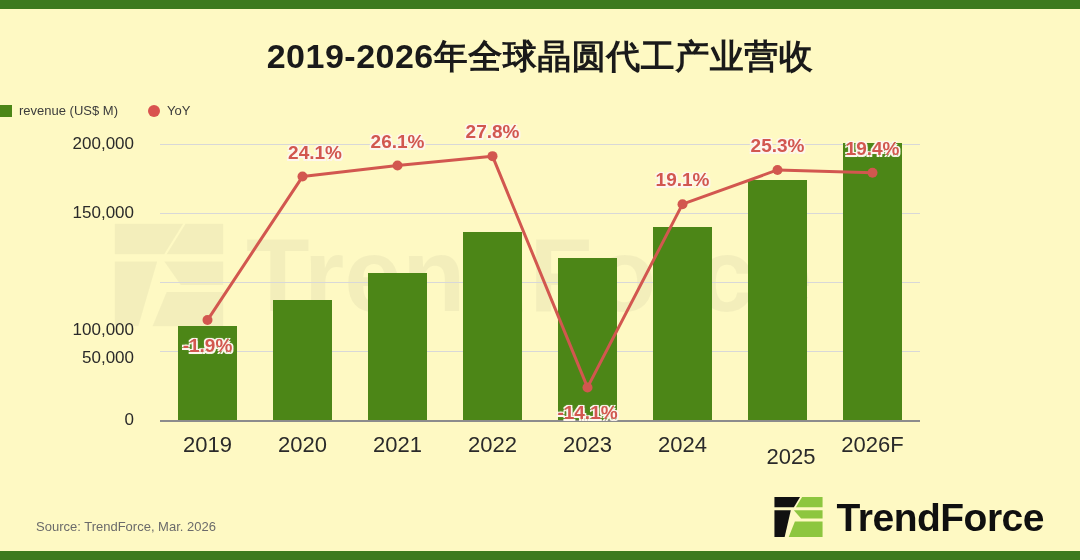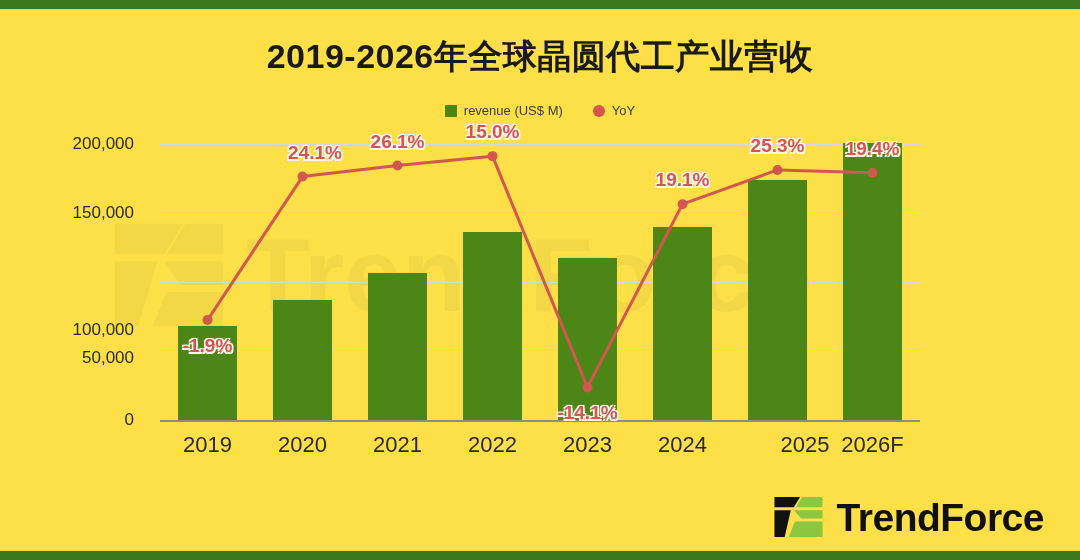--- a/index.html
+++ b/index.html
@@ -7,21 +7,21 @@
     padding: 0;
     background: #ffffff;
   }
   body {
     font-family: "Liberation Sans", sans-serif;
   }
   #slide {
     position: relative;
     width: 1080px;
     height: 560px;
-    background: #fde047;
+    background: #fef9c3;
     overflow: hidden;
   }
   .edge-bar {
     position: absolute;
     left: 0;
     width: 1080px;
     height: 9px;
     background: #3d7a1f;
   }
   .edge-bar.top { top: 0; }
@@ -39,21 +39,21 @@
     letter-spacing: 0.5px;
     white-space: nowrap;
   }
 
   #legend {
     position: absolute;
     top: 103px;
     left: 0;
     width: 1080px;
     display: flex;
-    justify-content: center;
+    justify-content: flex-start;
     align-items: center;
     gap: 30px;
   }
   .legend-item {
     display: flex;
     align-items: center;
     gap: 7px;
     font-size: 13px;
     color: #3c3c3c;
   }
@@ -263,38 +263,39 @@
       <circle cx="427.5" cy="243.432" r="5" fill="#d2574f"></circle>
       <circle cx="522.5" cy="60.168000000000006" r="5" fill="#d2574f"></circle>
       <circle cx="617.5" cy="25.944000000000017" r="5" fill="#d2574f"></circle>
       <circle cx="712.5" cy="28.704000000000036" r="5" fill="#d2574f"></circle>
     </svg>
 
   <div id="labels-layer">
       <div class="yoy-label" style="left: 207.5px; top: 346.088px; color: rgb(210, 87, 79);">-1.9%</div>
       <div class="yoy-label" style="left: 315px; top: 152.568px; color: rgb(210, 87, 79);">24.1%</div>
       <div class="yoy-label" style="left: 397.5px; top: 141.528px; color: rgb(210, 87, 79);">26.1%</div>
-      <div class="yoy-label" style="left: 492.5px; top: 132.144px; color: rgb(210, 87, 79);">15.0%</div>
+      <div class="yoy-label" style="left: 492.5px; top: 132.144px; color: rgb(210, 87, 79);">27.8%</div>
       <div class="yoy-label" style="left: 587.5px; top: 413.432px; color: rgb(210, 87, 79);">-14.1%</div>
       <div class="yoy-label" style="left: 682.5px; top: 180.168px; color: rgb(210, 87, 79);">19.1%</div>
       <div class="yoy-label" style="left: 777.5px; top: 145.944px; color: rgb(210, 87, 79);">25.3%</div>
       <div class="yoy-label" style="left: 872.5px; top: 148.704px; color: rgb(210, 87, 79);">19.4%</div>
     </div>
 
   <div id="xaxis-labels">
       <div class="xtick" style="left: 47.5px;">2019</div>
       <div class="xtick" style="left: 142.5px;">2020</div>
       <div class="xtick" style="left: 237.5px;">2021</div>
       <div class="xtick" style="left: 332.5px;">2022</div>
       <div class="xtick" style="left: 427.5px;">2023</div>
       <div class="xtick" style="left: 522.5px; text-align: center;">2024</div>
-      <div class="xtick" style="left: 645px;">2025</div>
+      <div class="xtick" style="left: 631px; margin-top: 12px;">2025</div>
       <div class="xtick" style="left: 712.5px;">2026F</div>
     </div>
 
+  <div id="source-note">Source: TrendForce, Mar. 2026</div>
 
   <div id="logo">
     <div class="logo-mark">
       <svg width="52" height="42" viewBox="0 0 100 82">
         <polygon points="2,2 52,2 40,22 2,22" fill="#111111"></polygon>
         <polygon points="56,2 96,2 96,22 44,22" fill="#8dc63f"></polygon>
         <polygon points="2,28 34,28 22,80 2,80" fill="#111111"></polygon>
         <polygon points="40,28 96,28 96,44 54,44" fill="#8dc63f"></polygon>
         <polygon points="42,50 96,50 96,80 30,80" fill="#8dc63f"></polygon>
       </svg>

